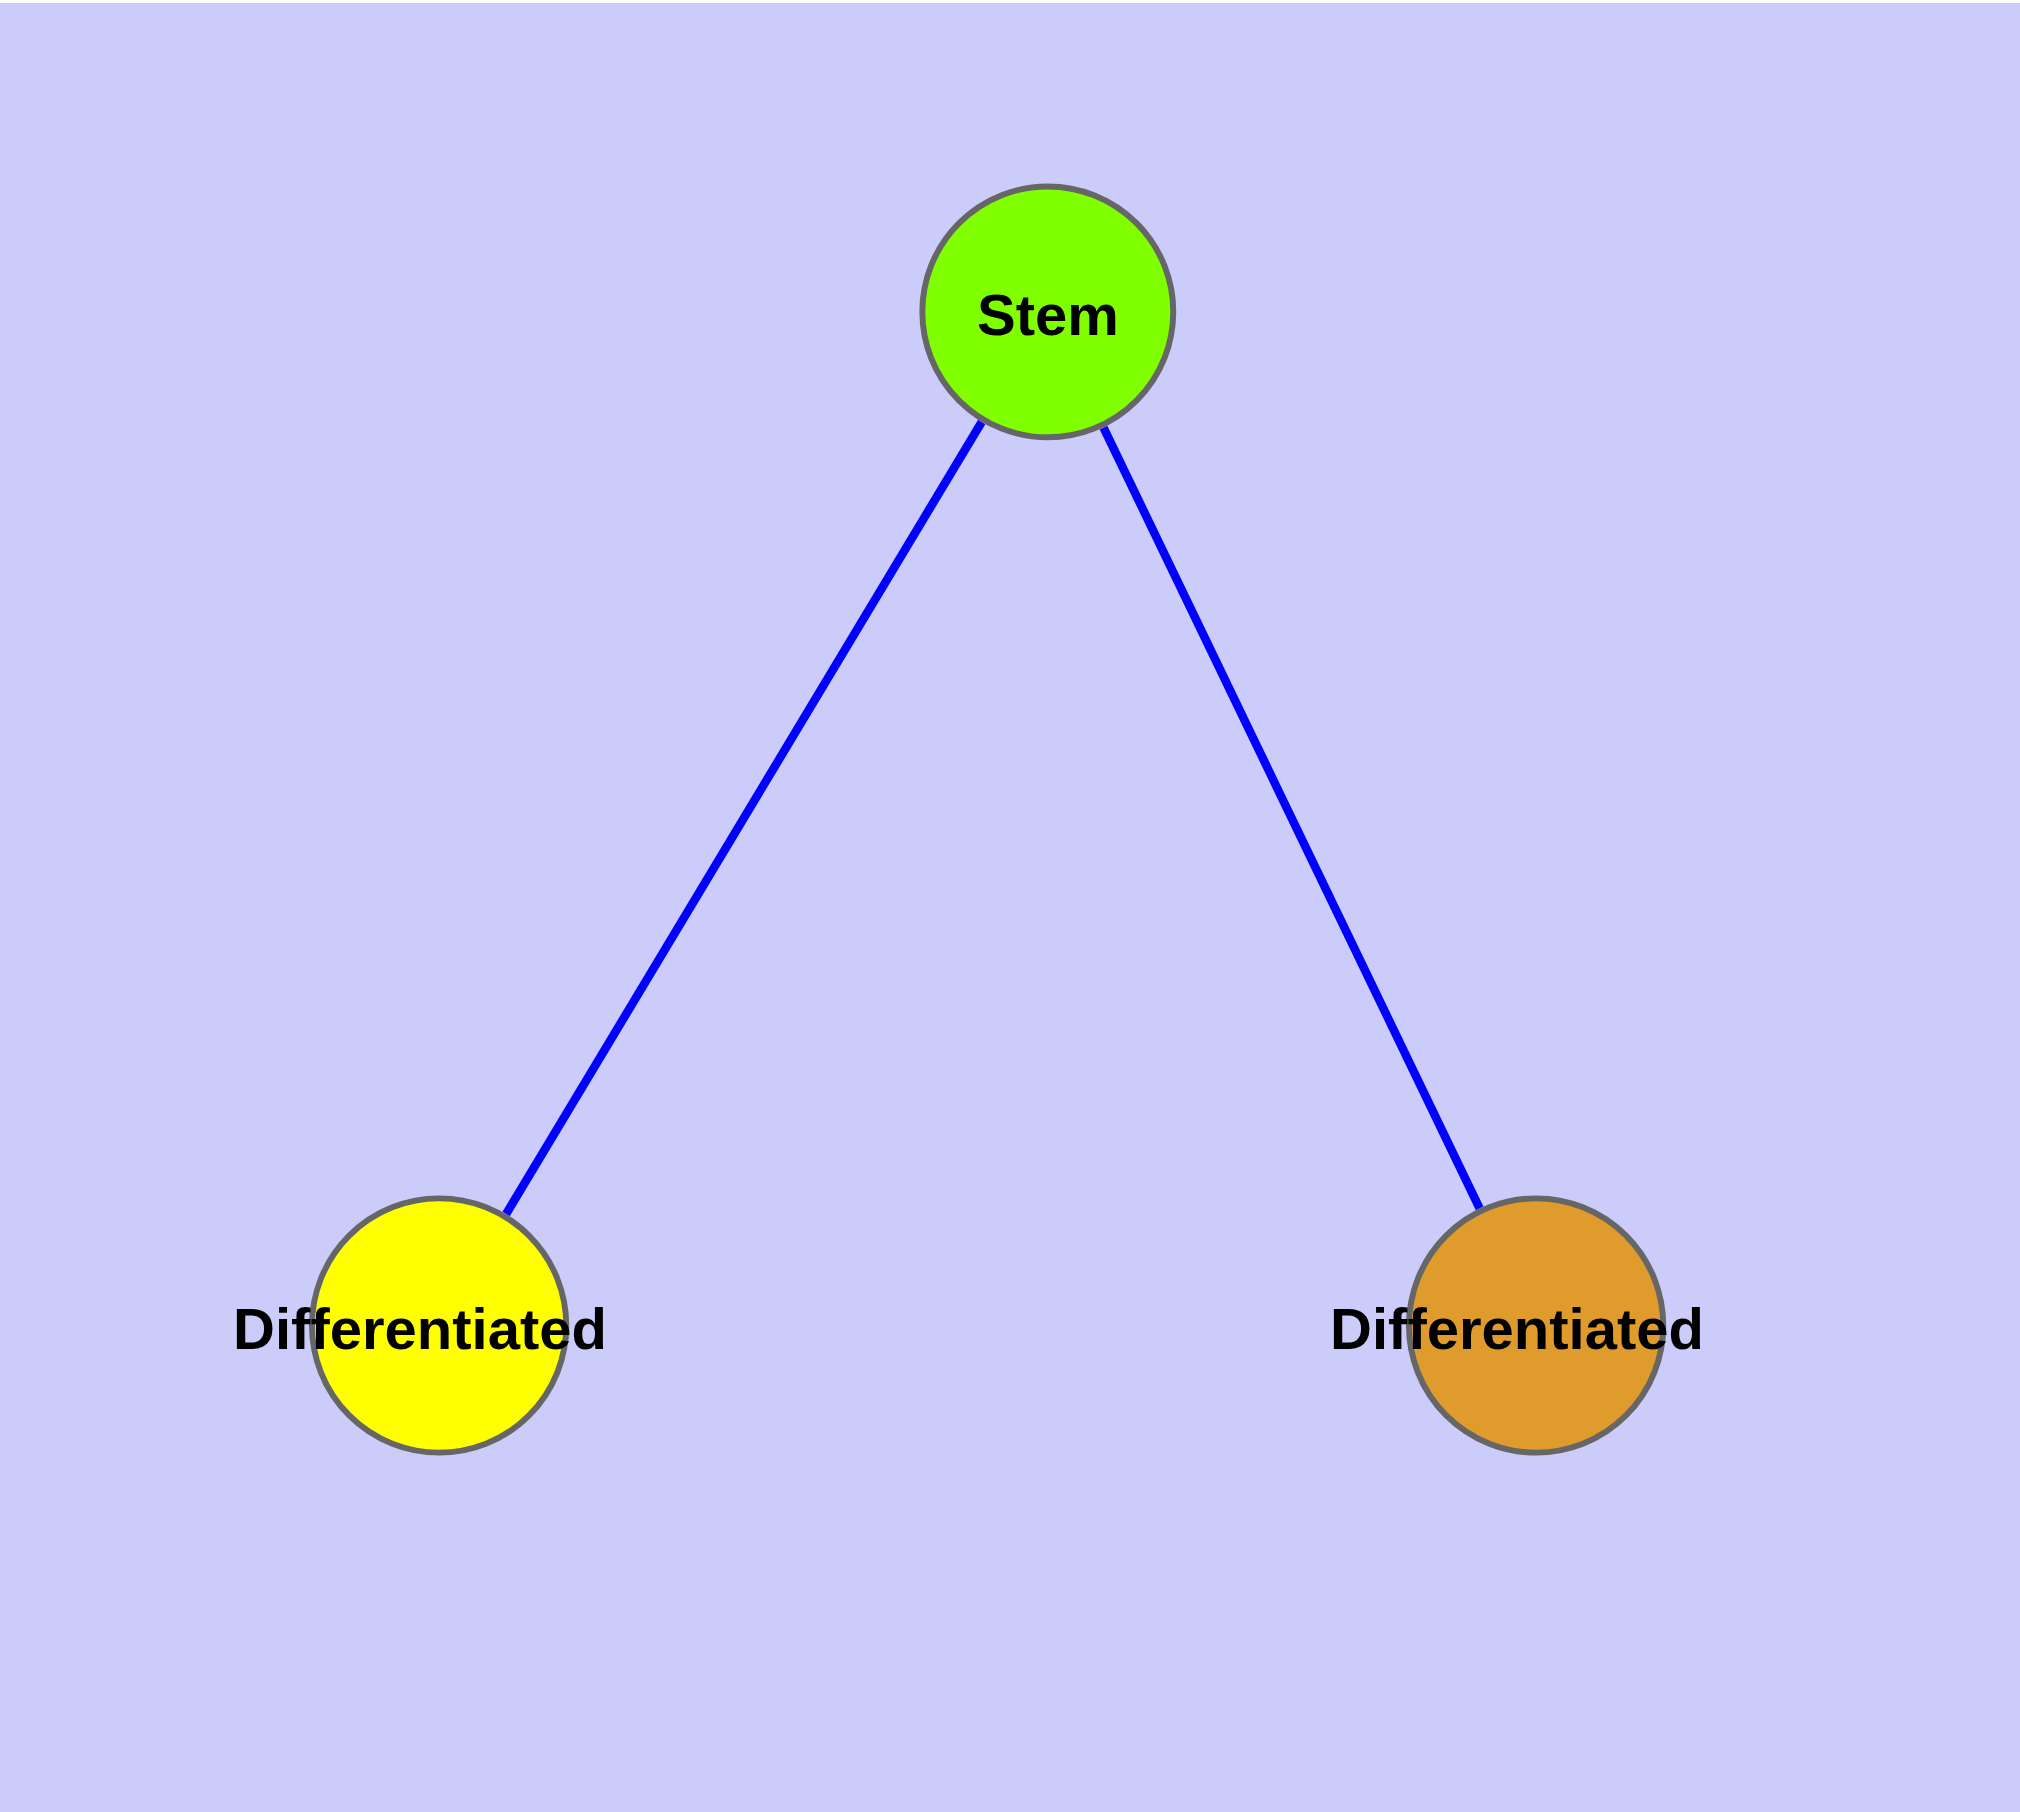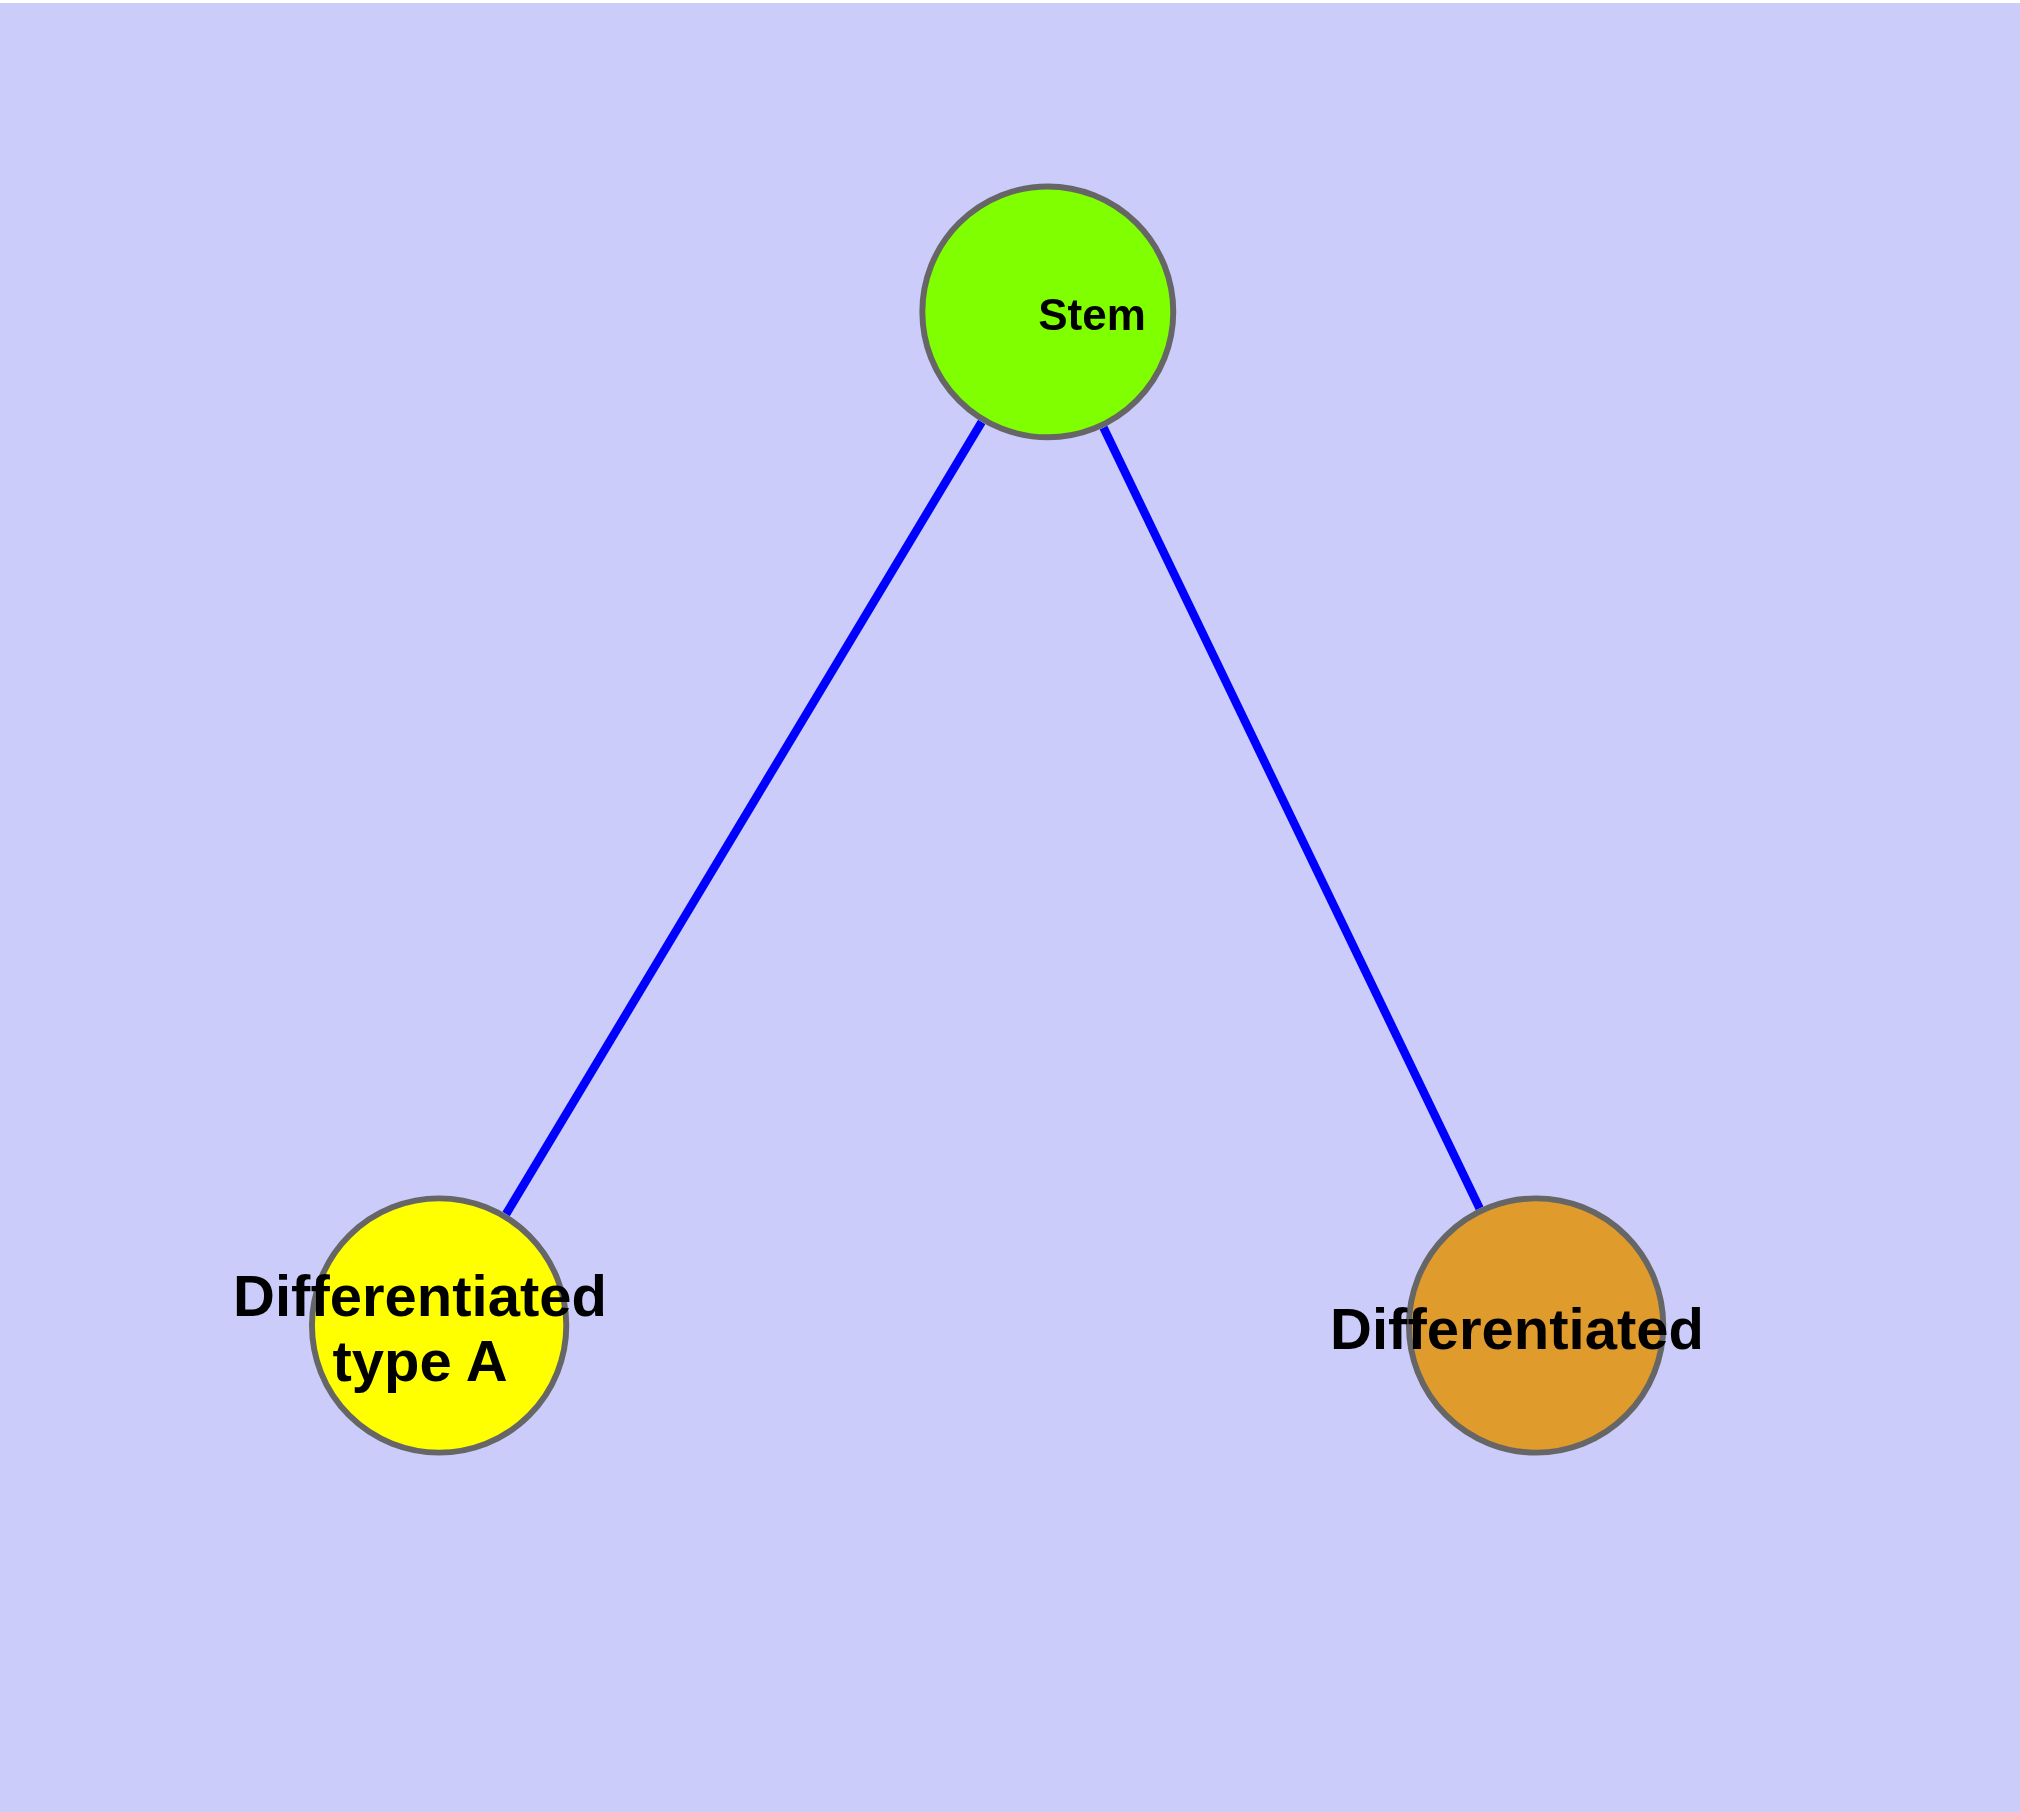--- a/index.html
+++ b/index.html
@@ -56,20 +56,20 @@
         <line x1="1301.7367915782272" y1="504.49514362423565" x2="1745.3953959916971" y2="1425.7029402883156" stroke="#0000ff" stroke-width="10" stroke-linecap="butt"></line>
       </g>
     <g id="node-layer">
         <circle cx="1236" cy="368" r="148" fill="#80ff00" stroke="#666666" stroke-width="7"></circle>
         <circle cx="518" cy="1564" r="150" fill="#ffff00" stroke="#666666" stroke-width="7"></circle>
         <circle cx="1812" cy="1564" r="150" fill="#e09b2d" stroke="#666666" stroke-width="7"></circle>
       </g>
   </svg>
 
   <div id="label-layer">
-      <div class="node-label" style="left: 1048px; top: 315px; font-size: 44px; color: rgb(0, 0, 0); margin-left: 44px;"><div>Stem</div></div>
-      <div class="node-label" style="left: 420px; top: 1329px; font-size: 58px; color: rgb(0, 0, 0);"><div>Differentiated</div><div>type A</div></div>
+      <div class="node-label" style="left: 1048px; top: 315px; font-size: 58px; color: rgb(0, 0, 0);"><div>Stem</div></div>
+      <div class="node-label" style="left: 420px; top: 1329px; font-size: 58px; color: rgb(0, 0, 0);"><div>Differentiated</div></div>
       <div class="node-label" style="left: 1517px; top: 1329px; font-size: 58px; color: rgb(0, 0, 0);"><div>Differentiated</div></div>
     </div>
 
   <div id="top-strip"></div>
 </div>
 
 
 </body></html>

